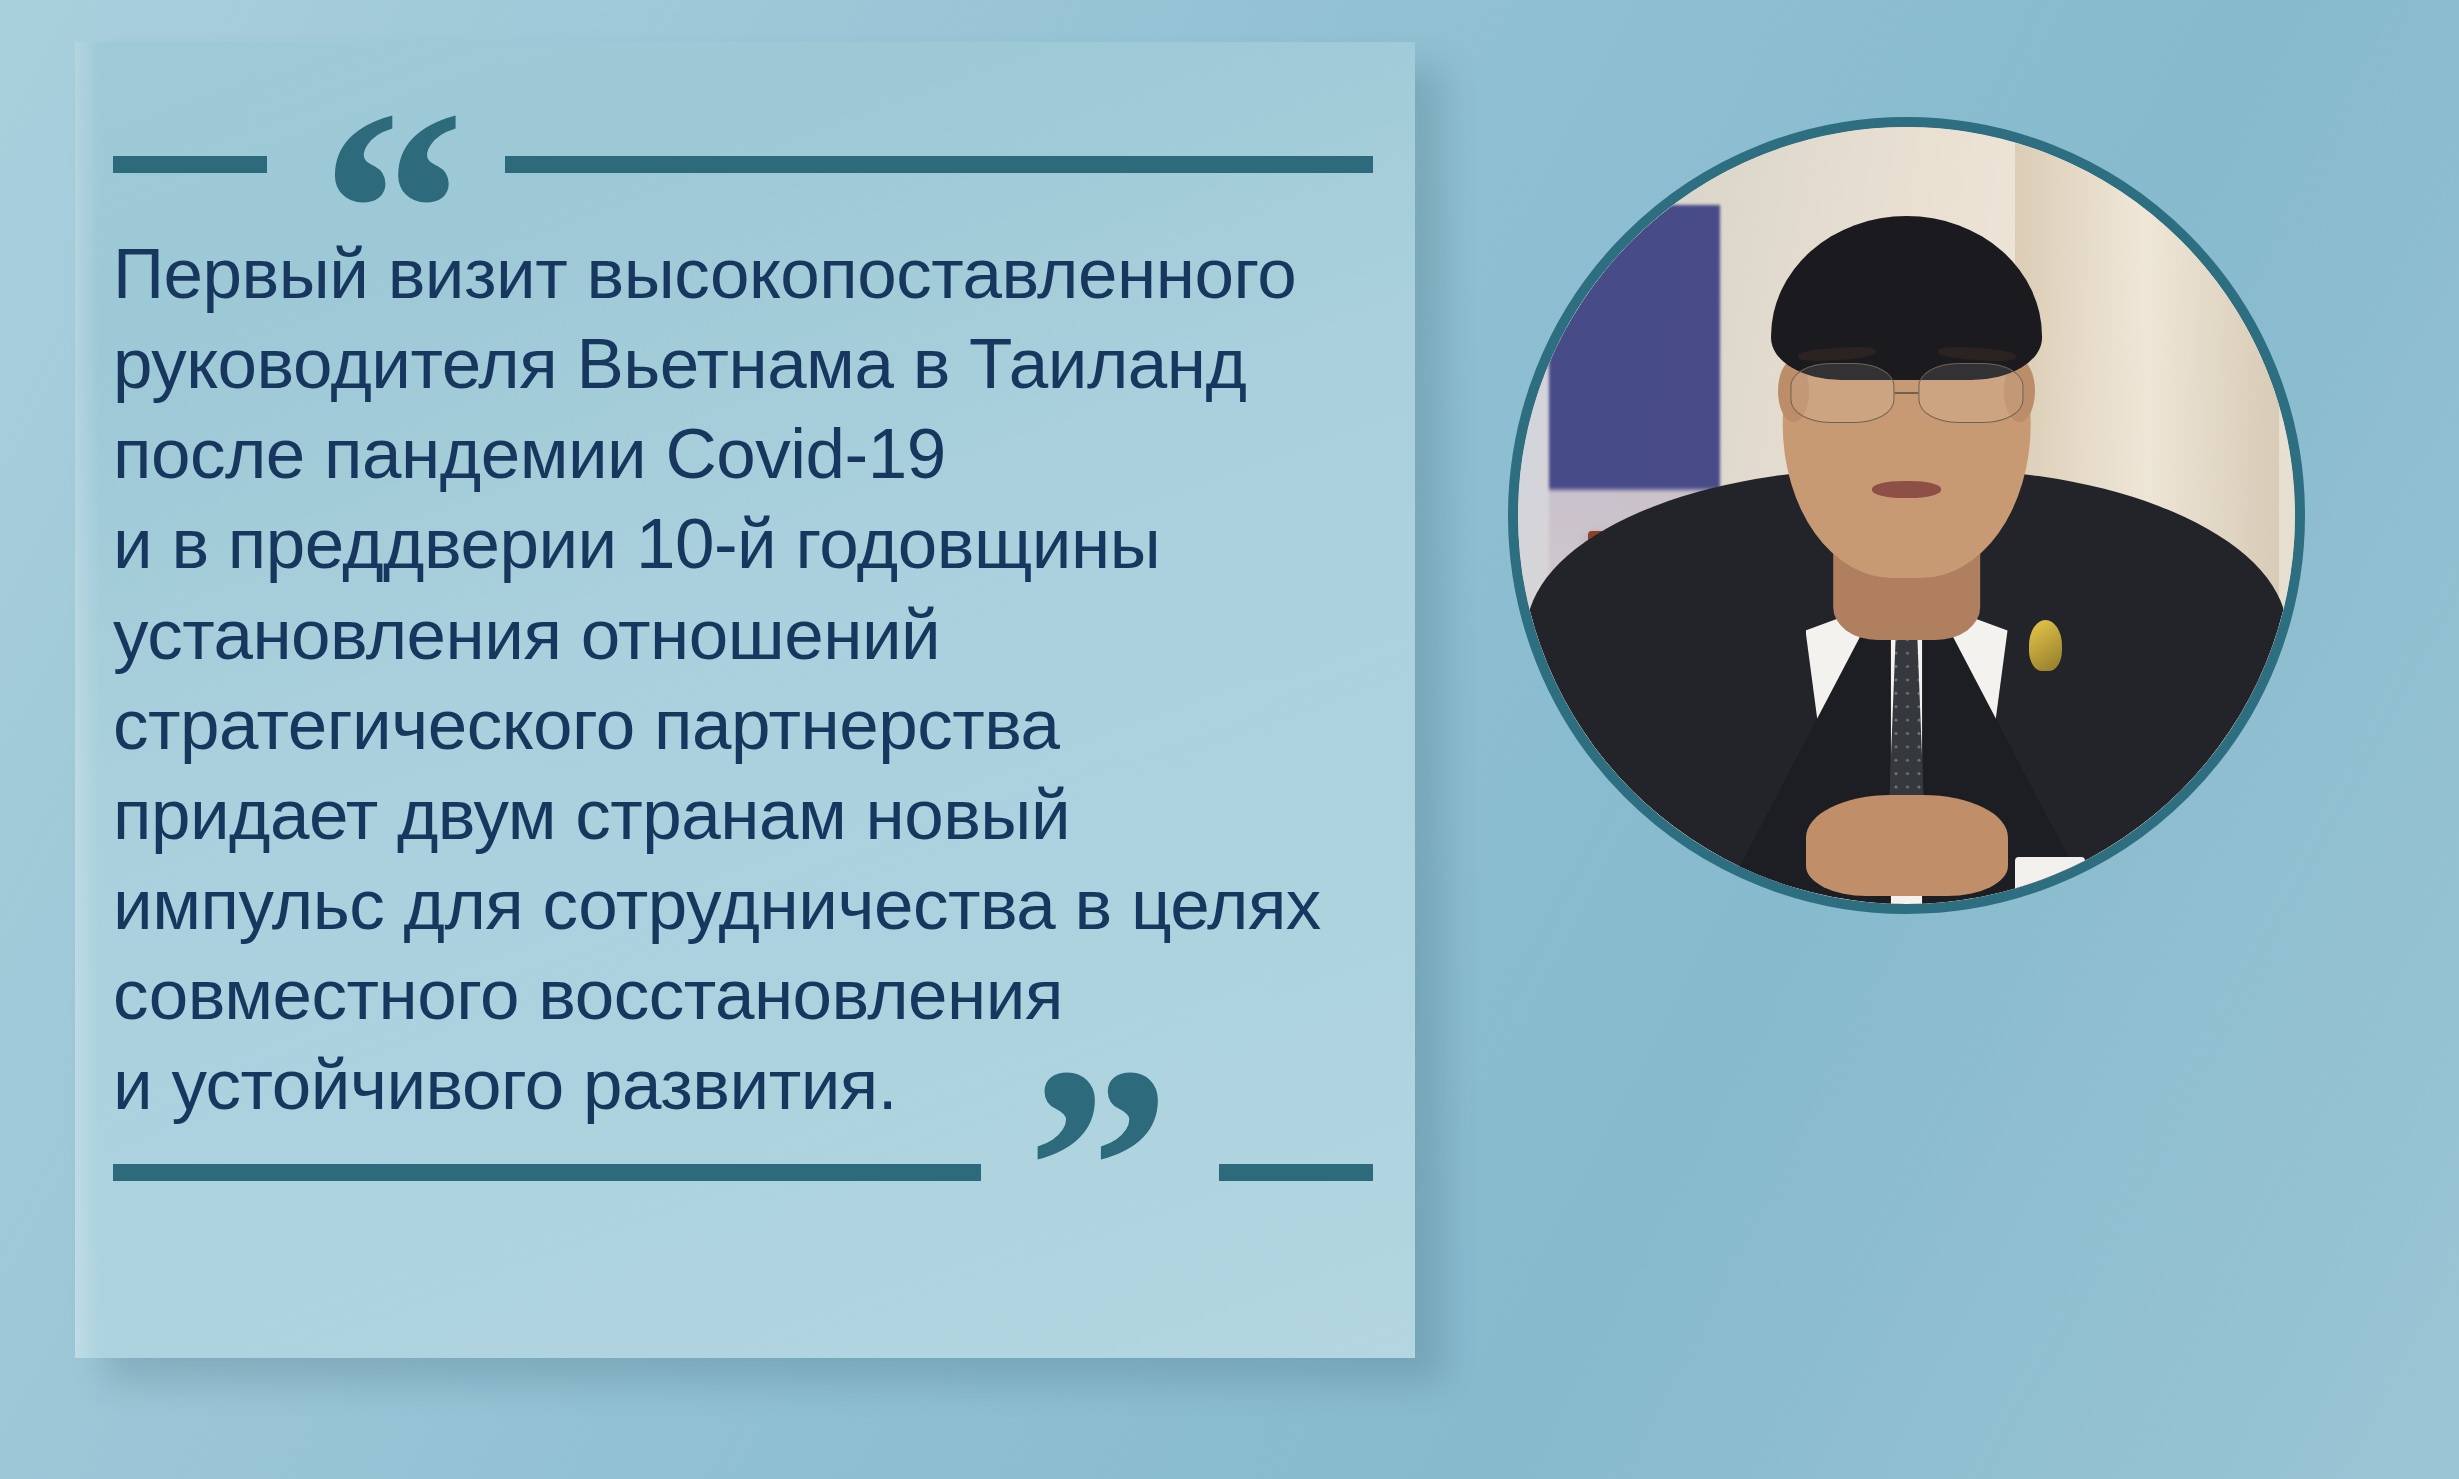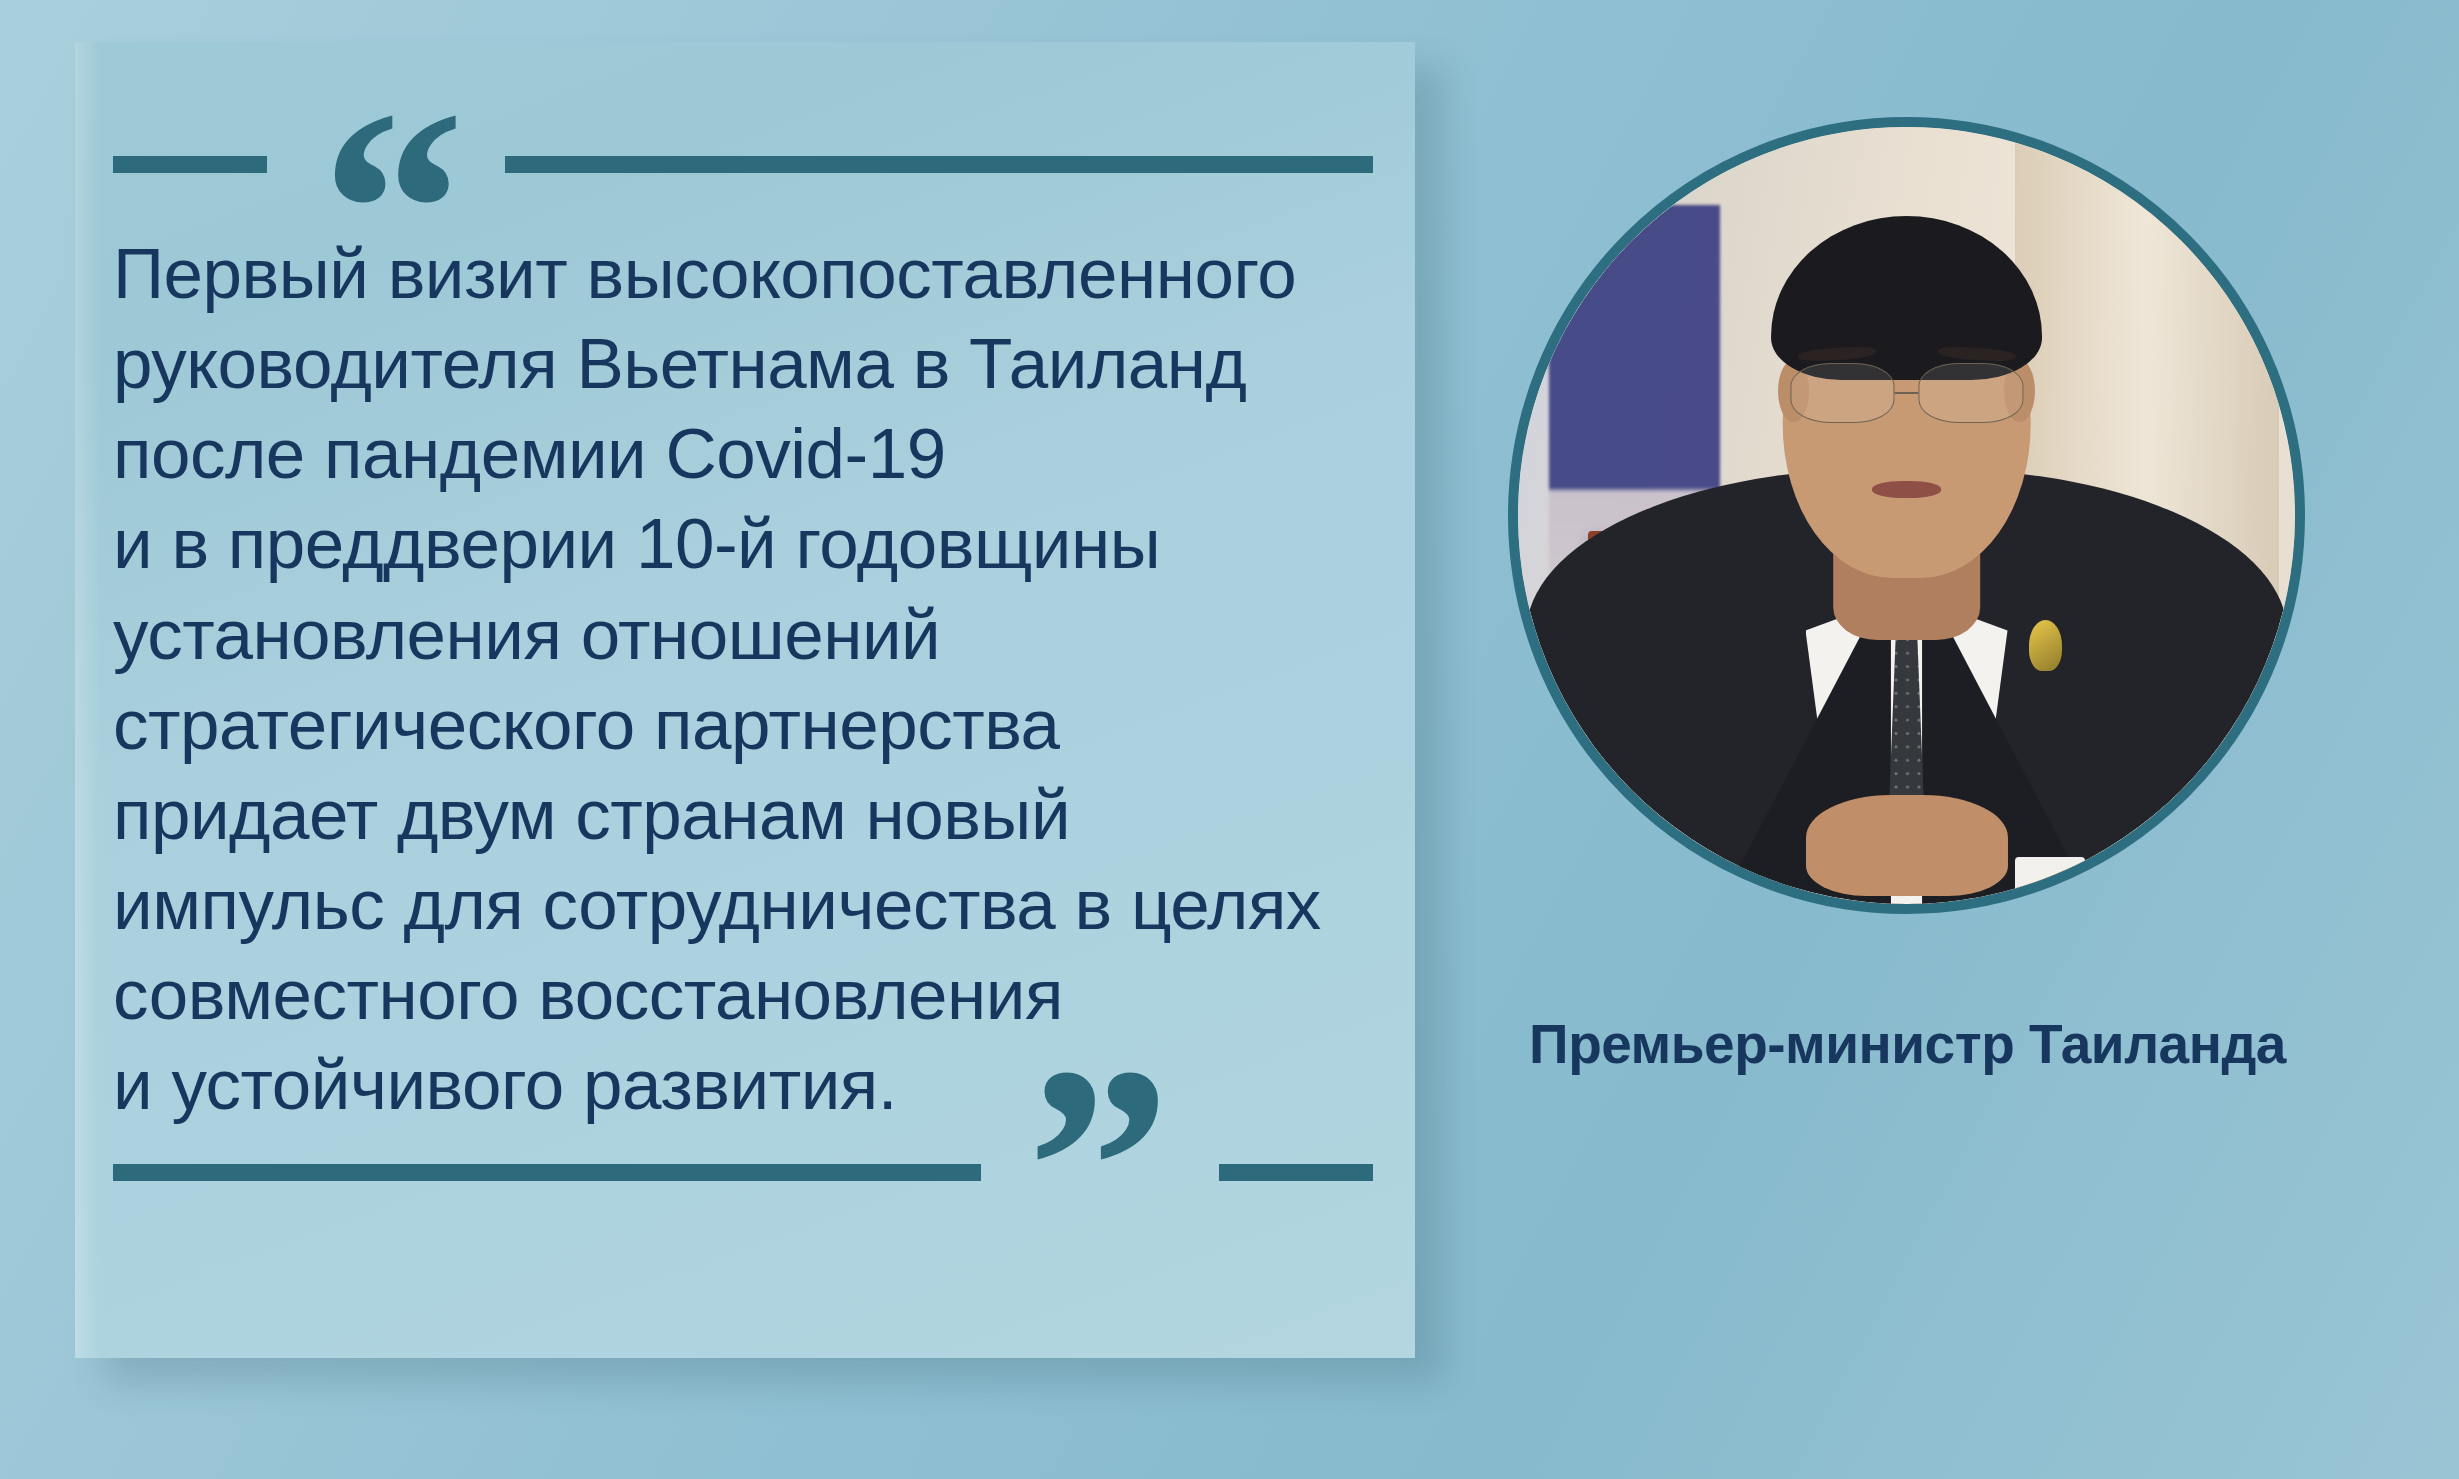--- a/index.html
+++ b/index.html
@@ -397,17 +397,16 @@
           <div class="lens"></div>
         </div>
         <div class="mouth"></div>
         <div class="hands"></div>
         <div class="cuff"></div>
       </div>
     </div>
   </div>
 
   <div class="attribution">
-    <span class="line">Премьер-министр Таиланда</span>
   </div>
 
 </div>
 
 
 </body></html>

